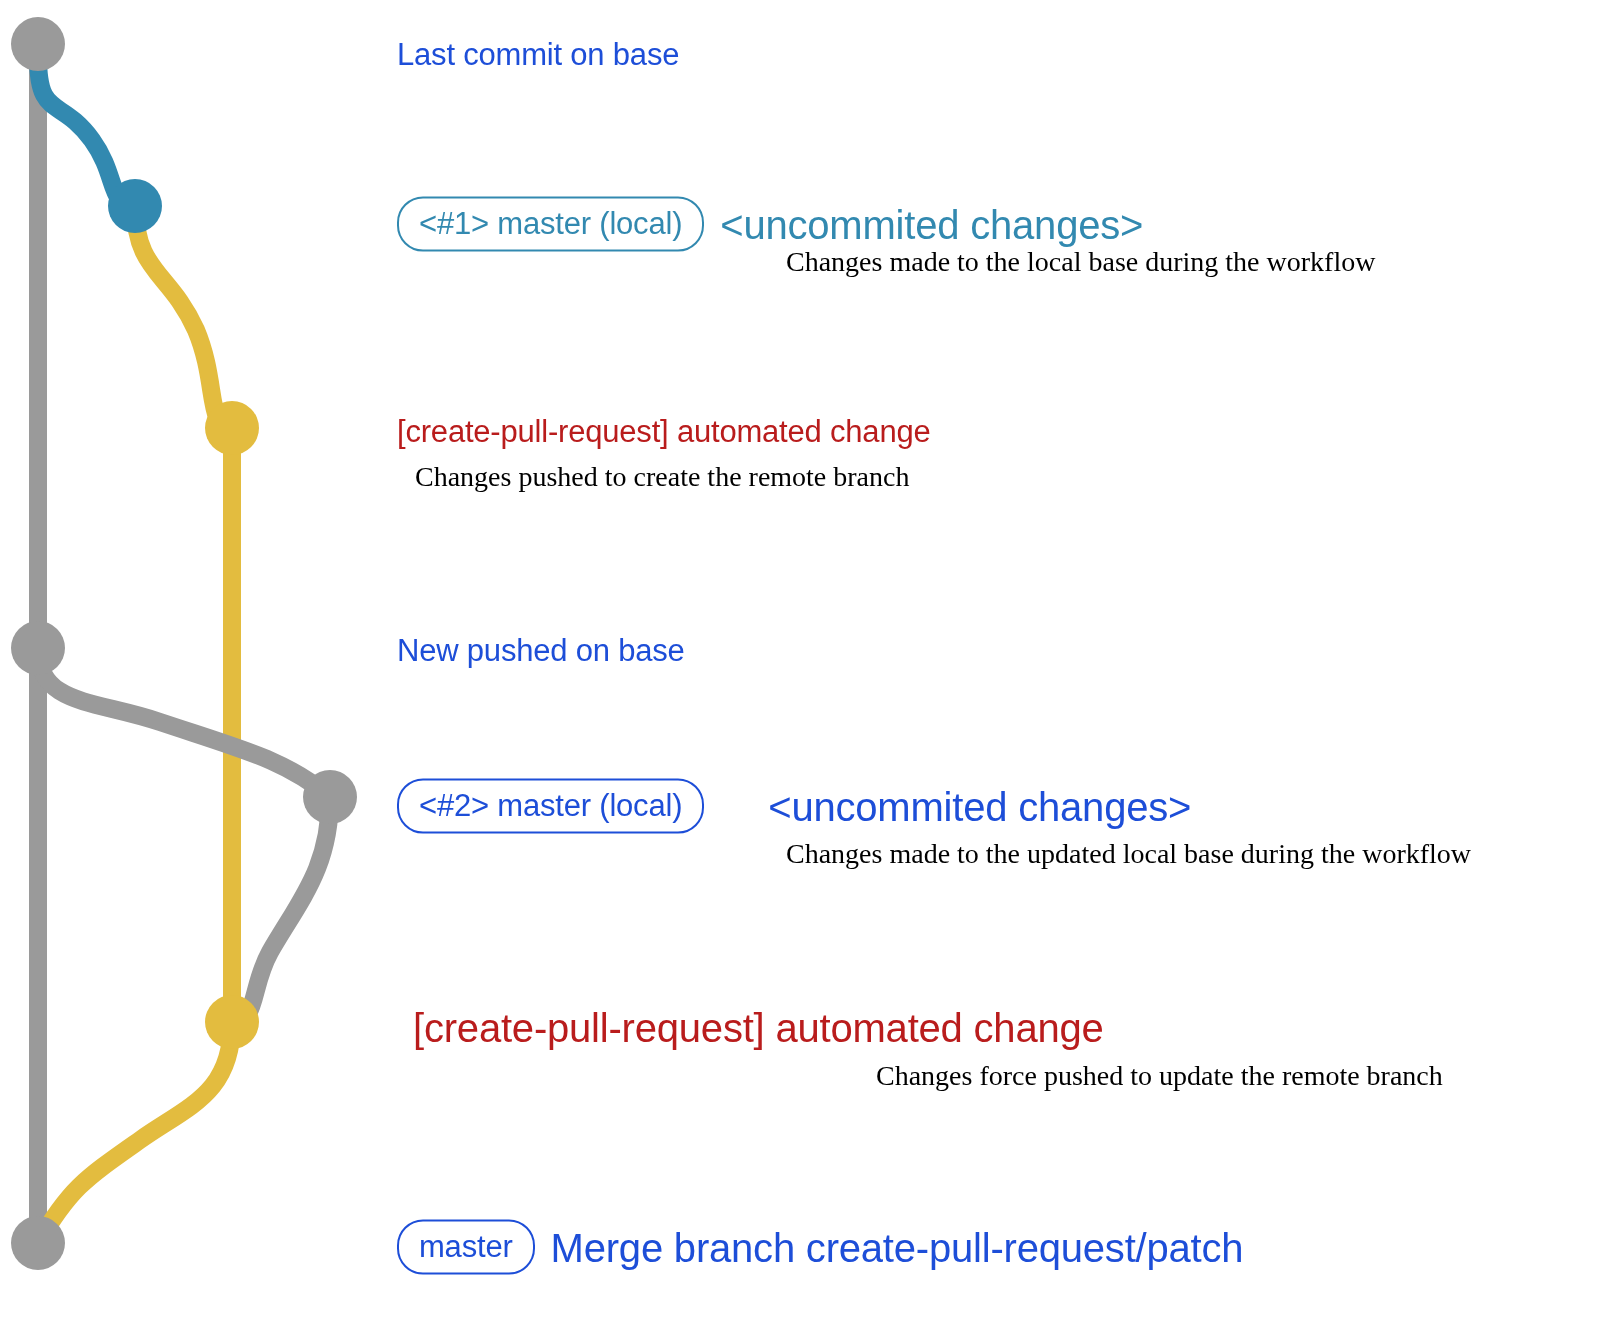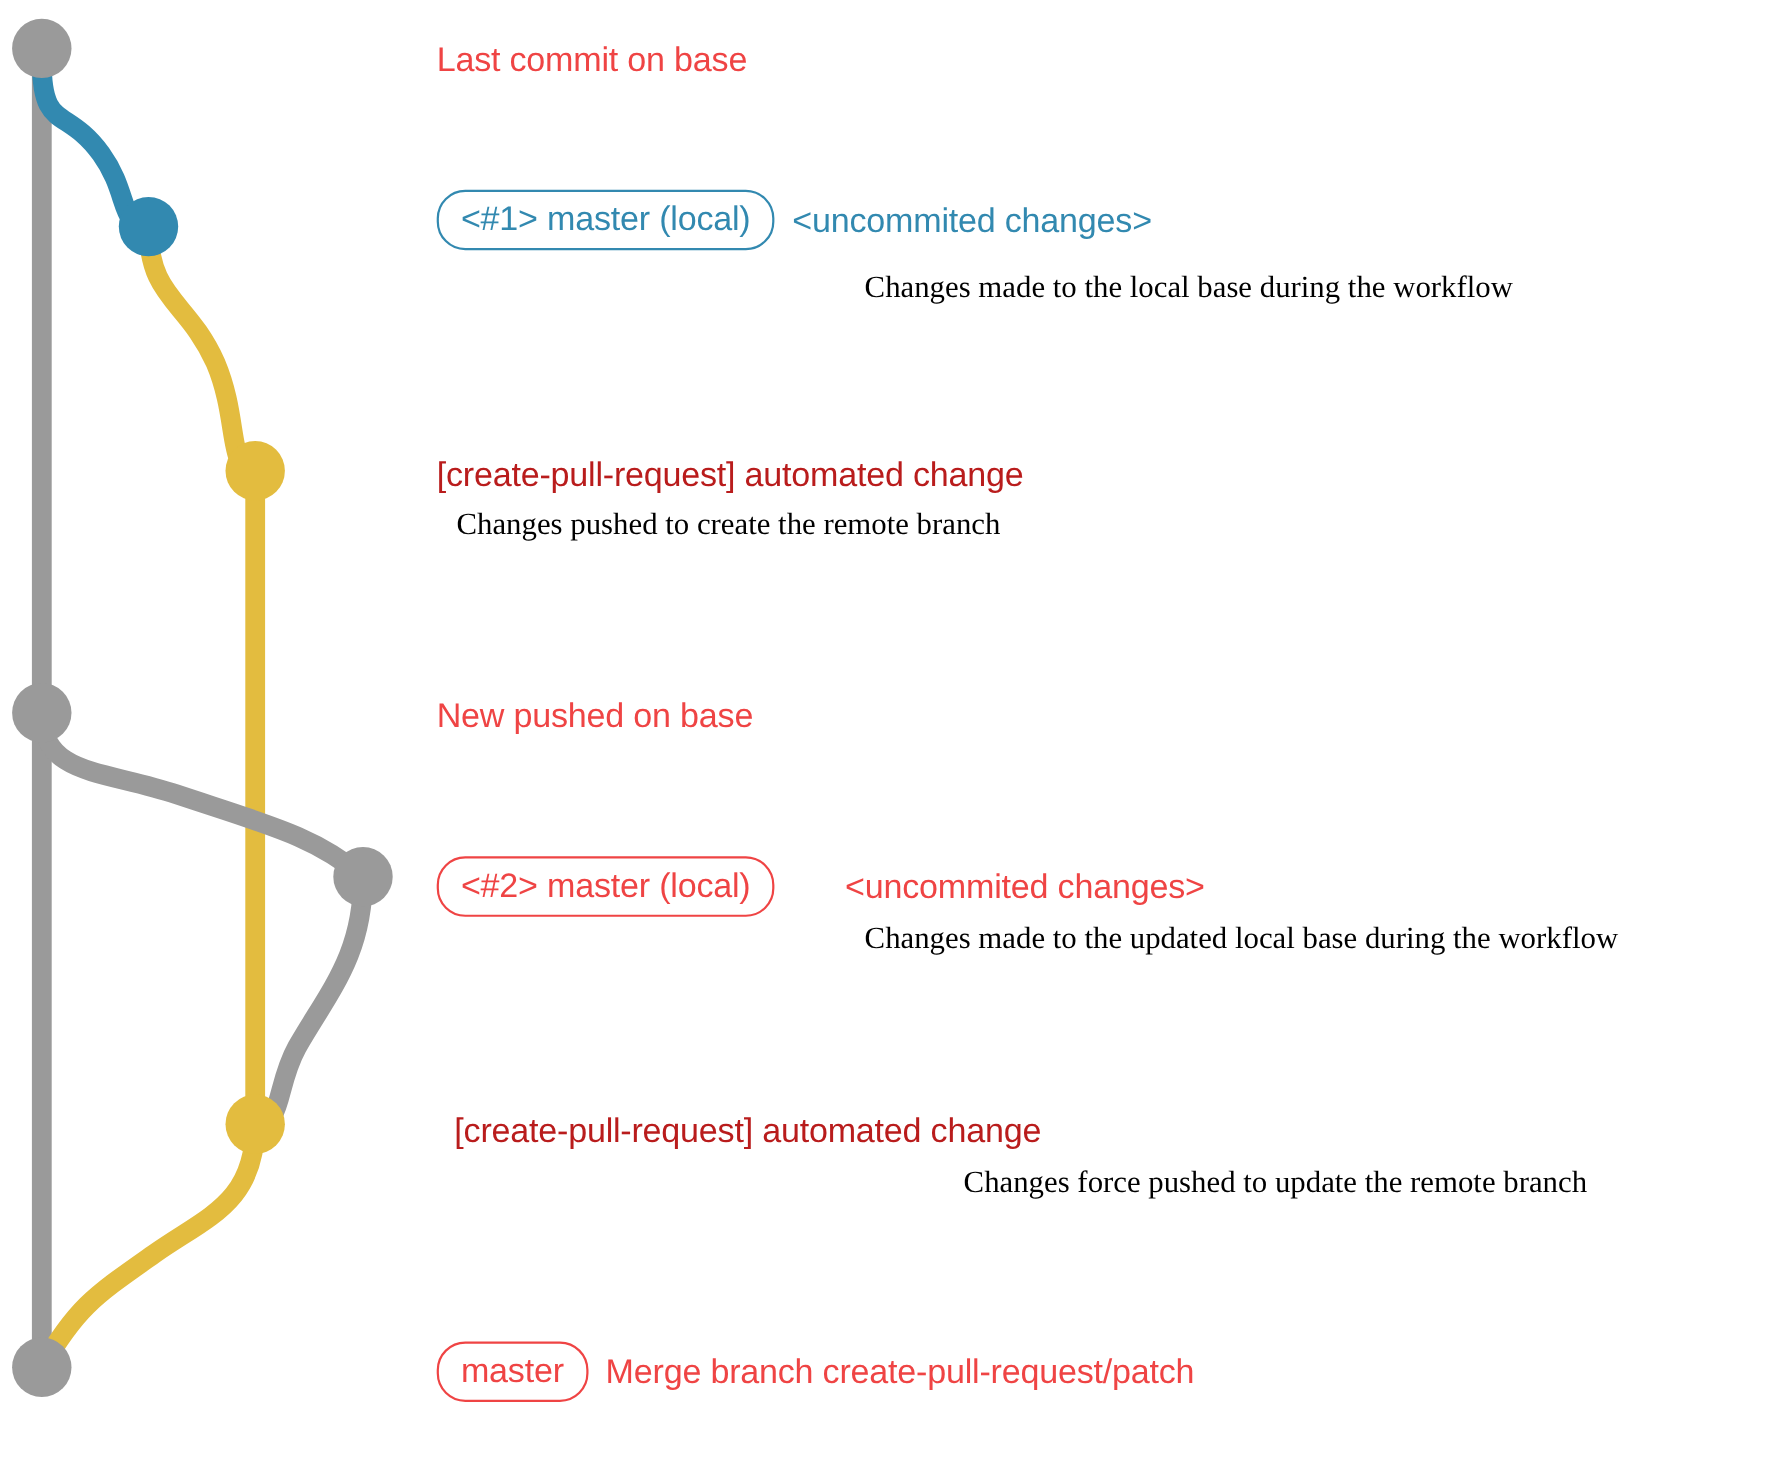--- a/index.html
+++ b/index.html
@@ -52,36 +52,36 @@
     letter-spacing: -0.2px;
     box-sizing: border-box;
   }
 
   .badge-text {
     display: inline-block;
   }
 
   .commit-msg {
     font-family: "Liberation Sans", sans-serif;
-    font-size: 31px;
+    font-size: 40px;
     line-height: 1;
     letter-spacing: -0.2px;
     margin-left: 16px;
   }
 
   .desc {
     position: absolute;
     font-family: "Liberation Serif", serif;
     font-size: 28px;
     line-height: 1;
     color: #000000;
     white-space: nowrap;
   }
 
-  .c-gray   { color: #ef4444; }
+  .c-gray   { color: #1d4ed8; }
   .c-blue   { color: #3289b0; }
   .c-yellow { color: #b91c1c; }
 </style>
 </head>
 <body>
 
 <svg id="graph-canvas" viewBox="0 0 400 1344" xmlns="http://www.w3.org/2000/svg" aria-hidden="true">
 
   <path d="M 38 44 L 38 1243" stroke="#9a9a9a" stroke-width="18" fill="none" stroke-linecap="round"></path>
 
@@ -103,21 +103,21 @@
   <circle cx="38" cy="648" r="27" fill="#9a9a9a"></circle>
   <circle cx="330" cy="797" r="27" fill="#9a9a9a"></circle>
   <circle cx="232" cy="1022" r="27" fill="#e3bc3f"></circle>
   <circle cx="38" cy="1243" r="27" fill="#9a9a9a"></circle>
 </svg>
 
 <div class="row" style="left:397px; top:54px; transform:translateY(-50%);">
   <span class="row-label c-gray">Last commit on base</span>
 </div>
 
-<div class="row" style="left:397px; top:200px; transform:translateY(-50%);">
+<div class="row" style="left:397px; top:224px; transform:translateY(-50%);">
   <span class="badge c-blue">
     <span class="badge-text">&lt;#1&gt; master (local)</span>
   </span>
   <span class="commit-msg c-blue">&lt;uncommited changes&gt;</span>
 </div>
 <div class="desc" style="left:786px; top:248px;">Changes made to the local base during the workflow</div>
 
 <div class="row" style="left:397px; top:431px; transform:translateY(-50%);">
   <span class="row-label c-yellow">[create-pull-request] automated change</span>
 </div>

